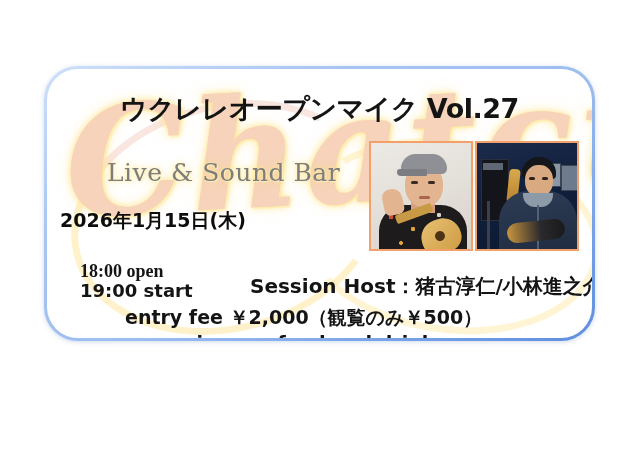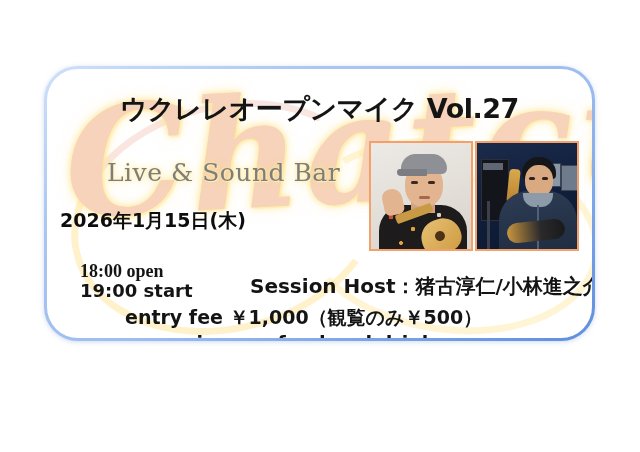--- a/index.html
+++ b/index.html
@@ -354,21 +354,21 @@
     <div id="venue-tagline">Live &amp; Sound Bar</div>
 
     <div id="event-date">2026年1月15日(木)</div>
 
     <div class="time-line" id="open-time">18:00 open</div>
 
     <div class="time-line" id="start-time">19:00 start</div>
 
     <div id="session-host">Session Host：猪古淳仁/小林進之介</div>
 
-    <div id="entry-fee">entry fee ￥1,000（観覧のみ￥500）</div>
+    <div id="entry-fee">entry fee ￥2,000（観覧のみ￥500）</div>
 
     <div id="food-drink-note">enjoy our food and drink</div>
 
     <div class="host-photo" id="host-photo-1">
       <div class="photo-inner">
         <div id="p1-bg"></div>
         <div id="p1-shirt"></div>
         <div id="p1-shirt-dots"></div>
         <div id="p1-neck"></div>
         <div id="p1-face"></div>

